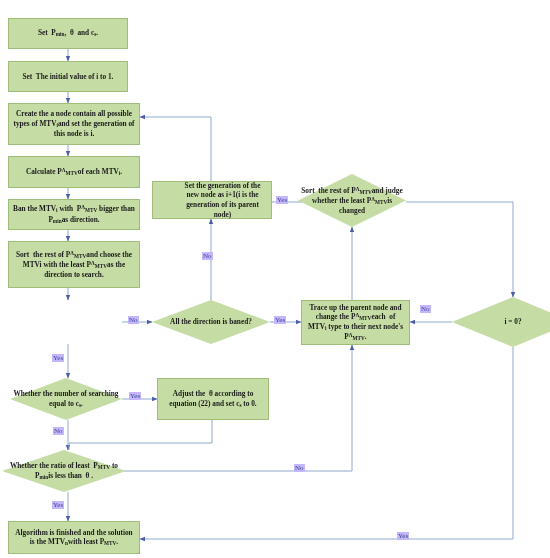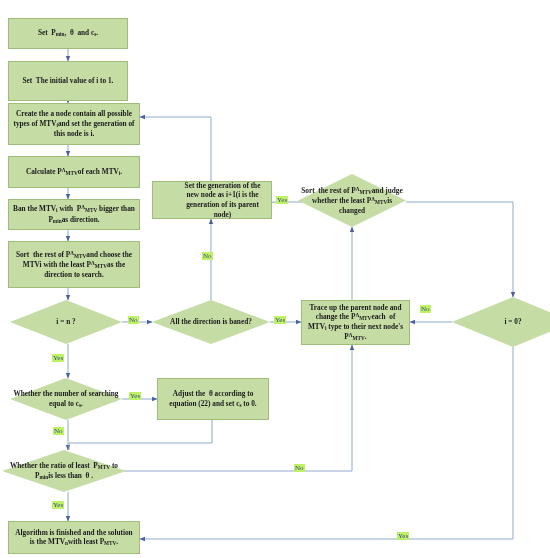--- a/index.html
+++ b/index.html
@@ -60,21 +60,21 @@
     position: relative;
     z-index: 1;
     width: 104%;
     padding: 0 2px;
   }
   .edge-label {
     position: absolute;
     color: #3b4a8c;
     font-size: 7px;
     font-family: "Liberation Serif", "DejaVu Serif", serif;
-    background: #bef264;
+    background: #c4b5fd;
     padding: 0 1px;
     z-index: 3;
     white-space: nowrap;
   }
   sub { font-size: 0.72em; vertical-align: -0.22em; }
   sup { font-size: 0.72em; vertical-align: 0.36em; }
 </style>
 </head>
 <body>
 
@@ -126,21 +126,21 @@
       <path d="M513,347 L513,539 L140,539"></path>
     </g>
   </svg>
 
   <div class="node rect" style="left:8px; top:18px; width:120px; height:31px;">
     <div class="txt">
       Set&nbsp; P<sub>min</sub>,&nbsp; θ&nbsp; and c<sub>s</sub>.
     </div>
   </div>
 
-  <div class="node rect" style="left:8px; top:61px; width:120px; height:40px;justify-content:center;">
+  <div class="node rect" style="left:8px; top:61px; width:120px; height:31px;justify-content:center;">
     <div class="txt">
       Set&nbsp; The initial value of i to 1.
     </div>
   </div>
 
   <div class="node rect" style="left:8px; top:103px; width:132px; height:42px;">
     <div class="txt">
       Create the a node contain all possible types of MTV<sub>i</sub>and set the generation of this node is i.
     </div>
   </div>
@@ -156,24 +156,20 @@
       Ban the MTV<sub>i</sub> with&nbsp; P<sup>Λ</sup><sub>MTV</sub> bigger than P<sub>min</sub>as direction.
     </div>
   </div>
 
   <div class="node rect" style="left:8px; top:241px; width:132px; height:47px;">
     <div class="txt">
       Sort&nbsp; the rest of P<sup>Λ</sup><sub>MTV</sub>and choose the MTVi with the least P<sup>Λ</sup><sub>MTV</sub>as the direction to search.
     </div>
   </div>
 
-  <div class="node diamond" style="left:10px; top:300px; width:112px; height:44px;">
-    <div class="dshape"></div>
-    <div class="txt">i = n ?</div>
-  </div>
 
   <div class="node diamond" style="left:10px; top:378px; width:112px; height:42px;">
     <div class="dshape"></div>
     <div class="txt">
       Whether the number of searching equal to c<sub>s</sub>.
     </div>
   </div>
 
   <div class="node diamond" style="left:2px; top:450px; width:124px; height:42px;">
     <div class="dshape"></div>

